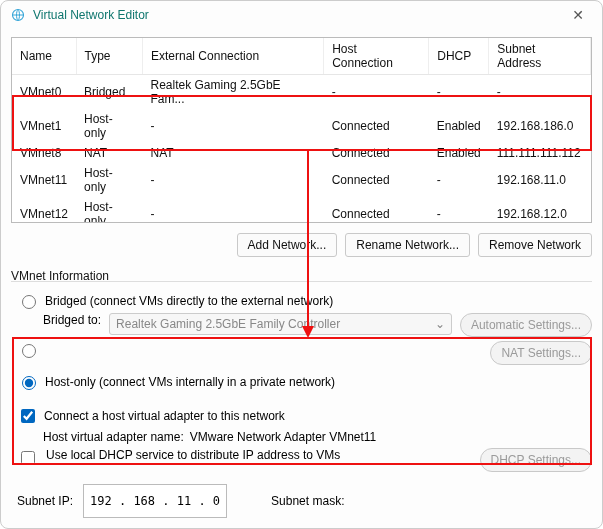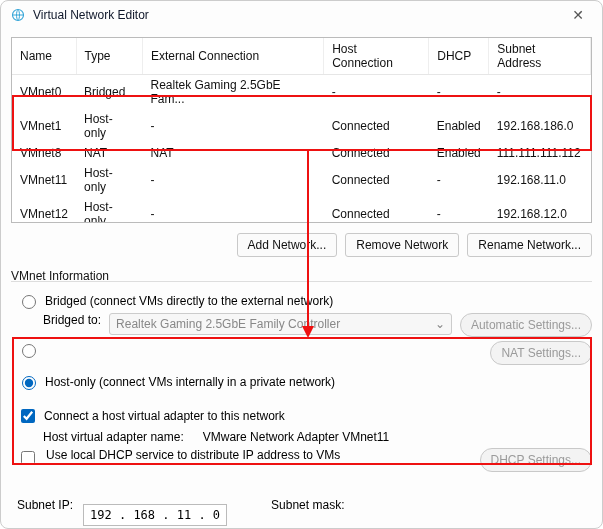--- a/index.html
+++ b/index.html
@@ -1,39 +1,39 @@
 <!DOCTYPE html>
 <html><head>
 <meta charset="utf-8">
 <style>
   * { box-sizing: border-box; font-family: "Segoe UI", Tahoma, sans-serif; font-size: 12px; }
   body { margin: 0; background: #fff; width: 603px; height: 529px; position: relative; }
   .window { border: 1px solid #ccc; border-radius: 8px; width: 603px; height: 529px; background: #fdfdfd; display: flex; flex-direction: column; overflow: hidden; }
   .titlebar { display: flex; align-items: center; padding: 6px 10px; }
   .titlebar .icon { width: 14px; height: 14px; margin-right: 8px; display: flex; align-items: center; justify-content: center; }
-  .titlebar .title { flex: 1; color: #0f172a; }
+  .titlebar .title { flex: 1; color: #0f766e; }
   .titlebar .close { padding: 0 8px; color: #555; font-size: 14px; }
   .body { padding: 8px 10px 10px 10px; flex: 1; display: flex; flex-direction: column; }
   .table-wrap { border: 1px solid #bbb; height: 186px; overflow: hidden; background: #fff; }
   table { border-collapse: collapse; width: 100%; }
   th { text-align: left; padding: 4px 8px; font-weight: 400; border-bottom: 1px solid #e6e6e6; border-right: 1px solid #eee; background: #fff; color: #111; }
   td { padding: 3px 8px; color: #111; border: none; }
   tr.row { background: #fff; }
   .row-btns { display: flex; justify-content: flex-end; gap: 8px; margin: 10px 0 12px 0; }
   .btn { border: 1px solid #c9c9c9; background: #fbfbfb; border-radius: 3px; padding: 4px 10px; color: #111; cursor: pointer; }
   .group-title { color: #111; }
   .group { border-top: 1px solid #ddd; padding-top: 6px; margin-top: -2px; }
   .line { display: flex; align-items: center; gap: 6px; padding: 4px 0 4px 6px; }
-  .subline { padding-left: 32px; display: flex; align-items: center; gap: 19px; }
+  .subline { padding-left: 32px; display: flex; align-items: center; gap: 6px; }
   .radio, .check { width: 14px; height: 14px; accent-color: #0067c0; }
   .select { flex: 1; border: 1px solid #ccc; border-radius: 3px; padding: 3px 6px; color: #888; background: #f7f7f7; display: flex; align-items: center; justify-content: space-between; }
   .chev { color: #888; }
   .rowflex { display: flex; align-items: flex-start; gap: 8px; }
   .gap { flex: 1; }
-  .ipbox { border: 1px solid #bbb; background: #fff; padding: 3px 6px; min-width: 120px; font-family: "Segoe UI", monospace; margin-top: 20px; }
+  .ipbox { border: 1px solid #bbb; background: #fff; padding: 9px 6px; min-width: 120px; font-family: "Segoe UI", monospace; }
   .subnet-line { display: flex; align-items: center; gap: 10px; padding: 8px 6px 6px 6px; }
   .bottom-btns { display: flex; gap: 6px; padding: 8px 10px; border-top: 1px solid #eee; align-items: center; }
   .bottom-btns .spacer { flex: 1; }
   
   .anno-red1 { position: absolute; border: 2px solid #e11; left: 12px; top: 95px; width: 580px; height: 56px; pointer-events: none; }
   .anno-red2 { position: absolute; border: 2px solid #e11; left: 12px; top: 337px; width: 580px; height: 128px; pointer-events: none; }
   .anno-arrow { position: absolute; left: 300px; top: 150px; pointer-events: none; }
   .right-btn { border: 1px solid #c9c9c9; background: #fbfbfb; border-radius: 12px; padding: 4px 10px; color: #666; }
   .right-btn.disabled { color: #9a9a9a; background: #f3f3f3; }
 </style>
@@ -105,22 +105,22 @@
             <td>Connected</td>
             <td>-</td>
             <td>192.168.12.0</td>
           </tr>
         </tbody>
       </table>
     </div>
 
     <div class="row-btns">
       <button class="btn">Add Network...</button>
+      <button class="btn">Rename Network...</button>
       <button class="btn">Remove Network</button>
-      <button class="btn">Rename Network...</button>
     </div>
 
     <div class="group-title">VMnet Information</div>
     <div class="group">
       <div class="line">
         <input type="radio" class="radio" style="">
         <span>Bridged (connect VMs directly to the external network)</span>
       </div>
       <div class="subline rowflex">
         <span>Bridged to:</span>

